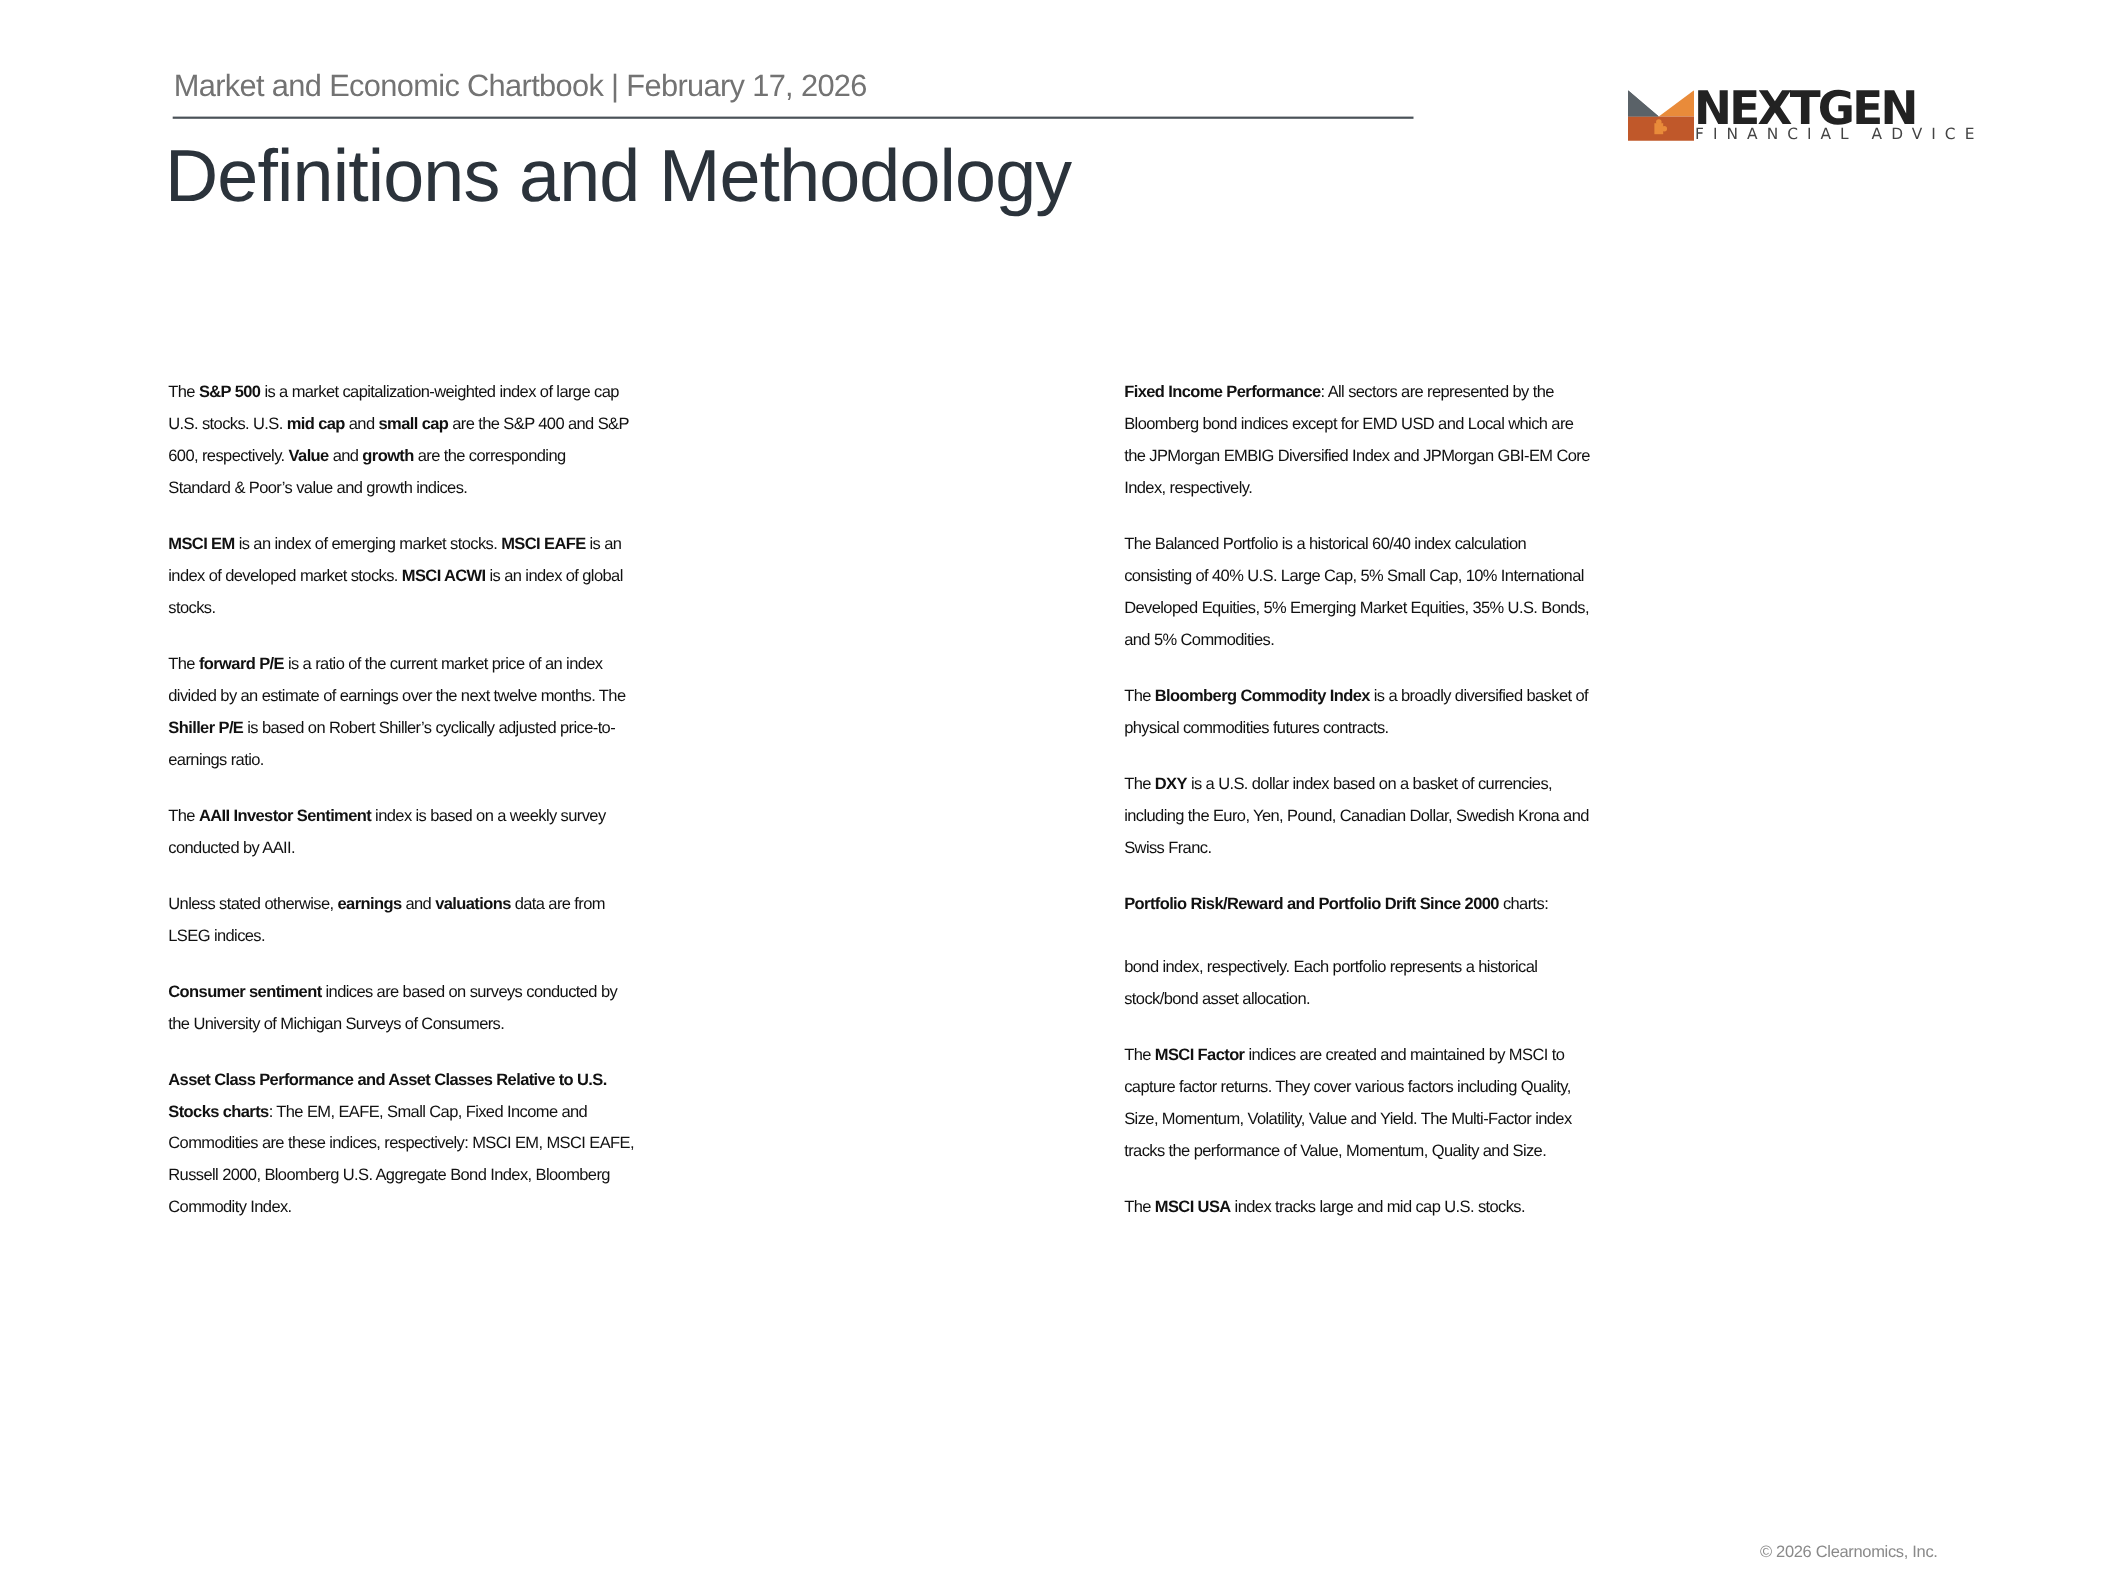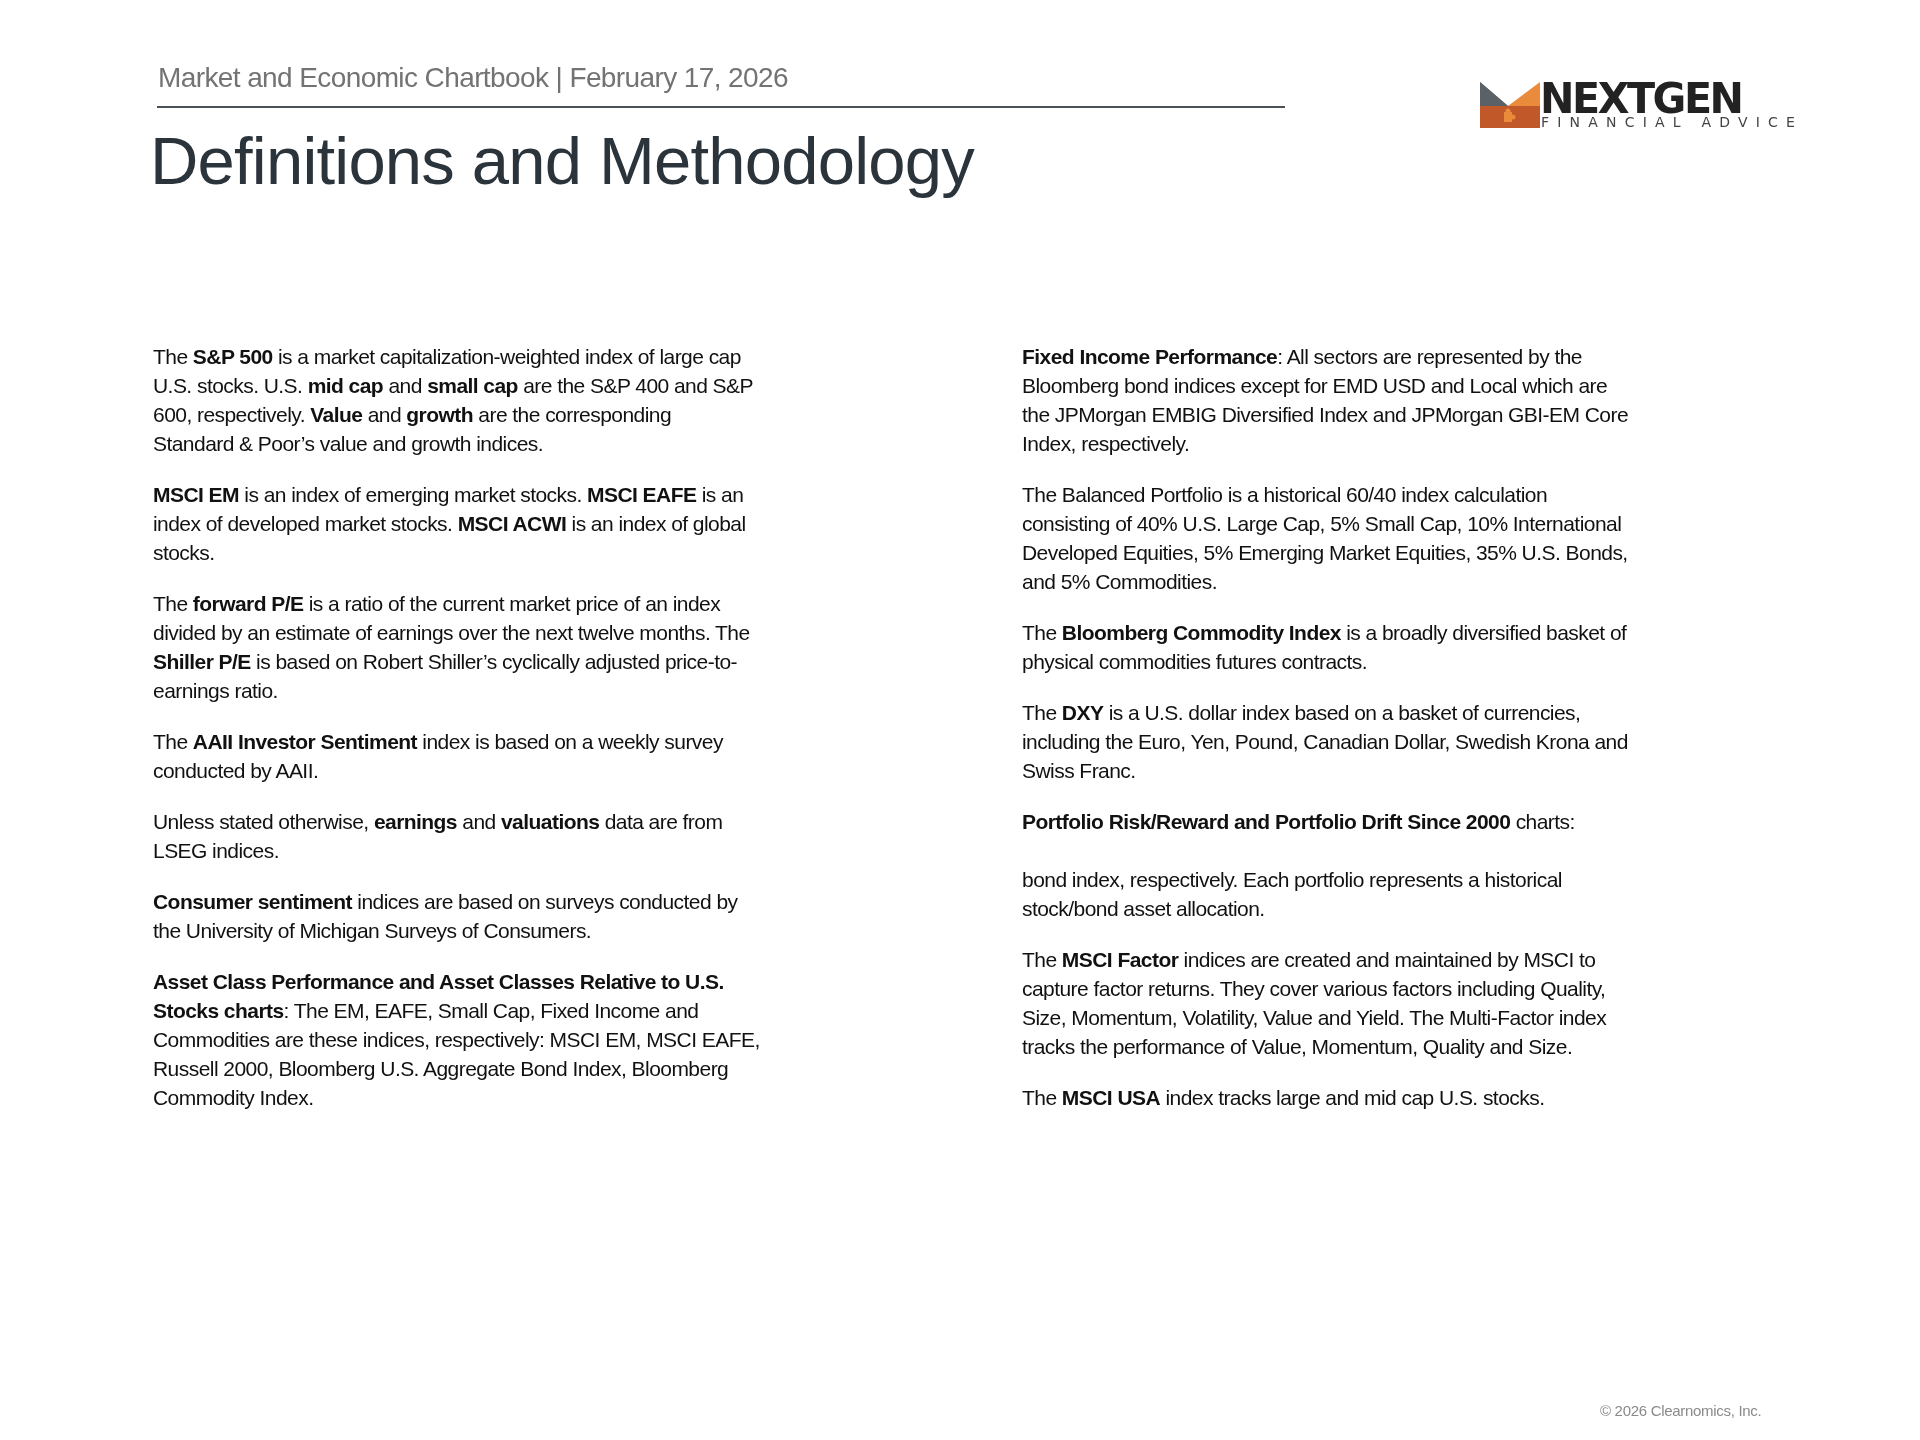--- a/index.html
+++ b/index.html
@@ -32,21 +32,21 @@
   }
   .logo-tag {
     position: absolute; left: 61px; top: 36px;
     font-family: "DejaVu Sans", sans-serif; font-size: 14px;
     letter-spacing: 8.2px; color: #444444; line-height: 12px; white-space: nowrap;
   }
   .col { position: absolute; top: 342px; }
   .col-left { left: 153px; width: 780px; }
   .col-right { left: 1022px; width: 800px; }
   .para {
-    margin: 0 0 22px 0; font-size: 21px; line-height: 29px;
+    margin: 0 0 22px 0; font-size: 15px; line-height: 29px;
     letter-spacing: -0.55px; white-space: nowrap;
   }
   .para b { font-weight: bold; }
   .footer {
     position: absolute; left: 1600px; top: 1402px;
     font-size: 15px; color: #8a8a8a; letter-spacing: -0.3px; white-space: nowrap;
   }
 </style>
 </head>
 <body>

